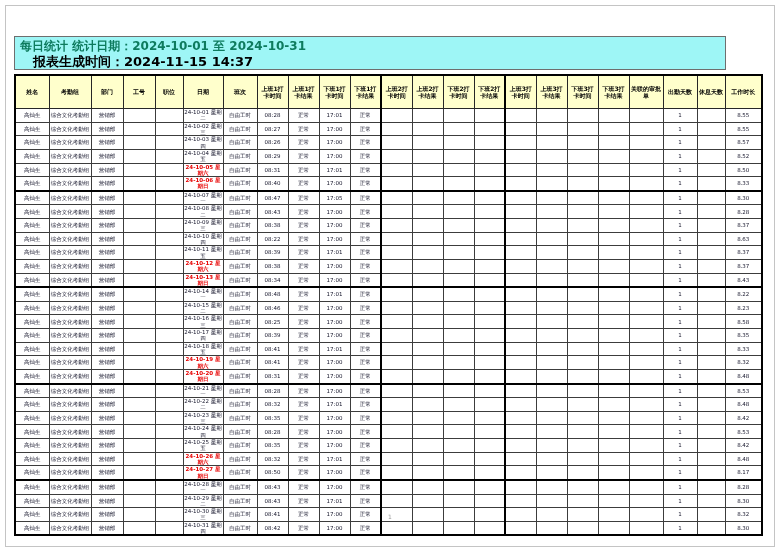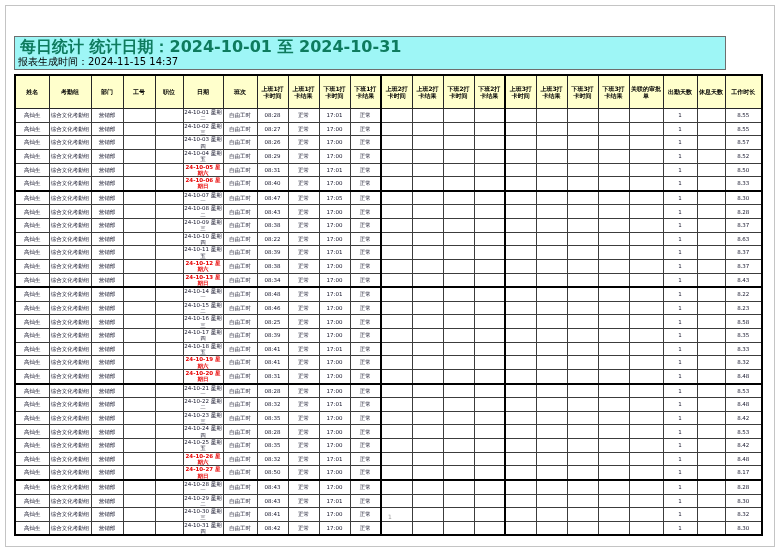--- a/index.html
+++ b/index.html
@@ -4,27 +4,27 @@
 <style>
   html,body{margin:0;padding:0;background:#ffffff;}
   .sheet{
     position:relative;width:780px;height:552px;background:#ffffff;overflow:hidden;
     font-family:"DejaVu Sans","Liberation Sans",sans-serif;
   }
   .frame{position:absolute;left:5px;top:5px;right:5px;bottom:5px;border:1px solid #c4c4c4;}
   .title-bar{
     position:absolute;left:14px;top:36px;width:712px;height:20px;box-sizing:border-box;
     background:var(--bar-bg,#9ef6f6);border:1px solid #6e6e6e;
-    color:var(--title-text,#0e7b5e);font-size:16px;font-weight:bold;line-height:19px;padding-left:5px;
+    color:var(--title-text,#0e7b5e);font-size:12px;font-weight:bold;line-height:19px;padding-left:5px;
     white-space:nowrap;overflow:hidden;
   }
   .gen-bar{
     position:absolute;left:14px;top:55px;width:712px;height:15px;box-sizing:border-box;
     background:var(--bar-bg,#9ef6f6);border:1px solid #6e6e6e;border-top:none;
-    color:#000;font-size:10px;font-weight:normal;line-height:14px;padding-left:3px;
+    color:#000;font-size:13px;font-weight:bold;line-height:14px;padding-left:18px;
     white-space:nowrap;overflow:hidden;
   }
   table.report{
     position:absolute;left:14px;top:74px;border-collapse:collapse;table-layout:fixed;
     border:2px solid #000;
   }
   table.report th{
     background:var(--header-bg,#ffffcc);color:#000;
     font-size:6px;font-weight:bold;height:32px;line-height:1.25;
     border:1px solid #262626;padding:0 1px;word-break:break-all;overflow:hidden;

